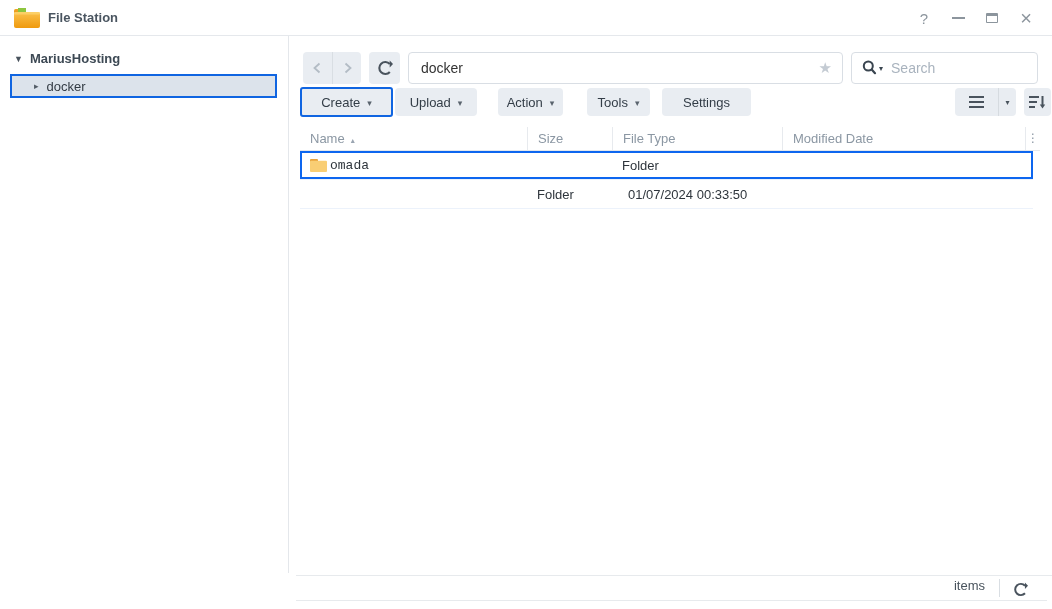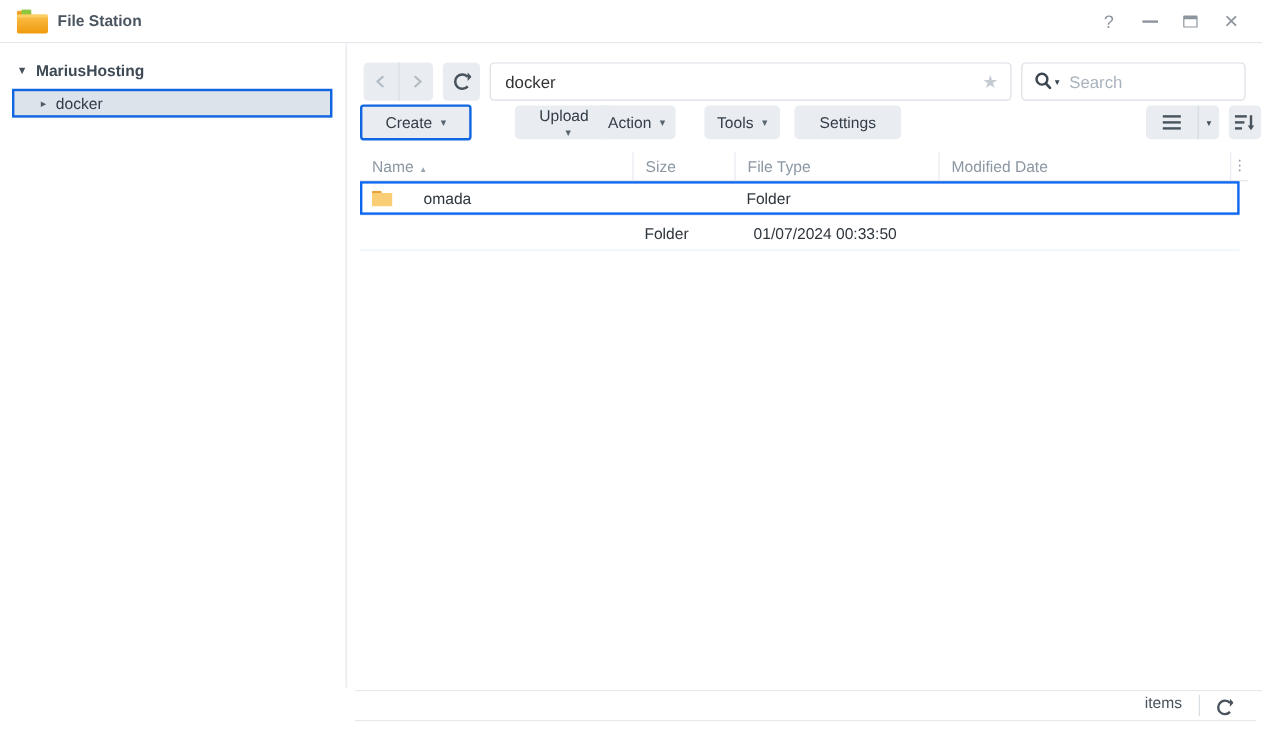--- a/index.html
+++ b/index.html
@@ -49,21 +49,21 @@
   .search-input::placeholder { color:#a9b3be; opacity:1; }
 
   
   .btn { position:absolute; top:88px; height:28px; background:#e9edf2; border:none; border-radius:4px;
          font-family:inherit; font-size:13px; color:#333d47; display:flex; align-items:center; justify-content:center; cursor:pointer; }
   .btn .caret { font-size:9px; color:#5a646e; margin-left:7px; margin-top:1px; }
   .create-wrap { position:absolute; left:300px; top:87px; width:93px; height:30px; border:2px solid #1065e1; border-radius:3px;
                  background:#e9edf2; display:flex; align-items:center; justify-content:center; cursor:pointer;
                  font-size:13px; color:#333d47; }
   .create-wrap .caret { font-size:9px; color:#5a646e; margin-left:7px; margin-top:1px; }
-  .btn-upload { left:429px; width:82px;flex-direction:column; }
+  .btn-upload { left:395px; width:82px; }
   .btn-action { left:498px; width:65px; }
   .btn-tools  { left:587px; width:63px; }
   .btn-settings { left:662px; width:89px; }
   .view-split { position:absolute; left:955px; top:88px; width:61px; height:28px; background:#e9edf2; border-radius:4px; display:flex; }
   .view-main { width:43px; display:flex; align-items:center; justify-content:center; flex-direction:column; gap:3px; cursor:pointer; }
   .view-main i { display:block; width:15px; height:2px; background:#49535d; }
   .view-caret { width:18px; border-left:1px solid #d6dbe0; display:flex; align-items:center; justify-content:center;
                 font-size:8px; color:#49535d; cursor:pointer; }
   .sort-btn { position:absolute; left:1024px; top:88px; width:27px; height:28px; background:#e9edf2; border-radius:4px;
               display:flex; align-items:center; justify-content:center; color:#49535d; cursor:pointer; }
@@ -77,21 +77,21 @@
   .hcell-modified { }
   .hcell-options { padding-left:0; text-align:center; color:#8b97a3; font-size:12px; line-height:22px; }
 
   .rows { position:absolute; left:300px; top:151px; width:740px; }
   .frow { position:relative; width:733px; height:29px; display:grid; grid-template-columns:227px 85px 170px 243px;
           align-items:center; border-bottom:1px solid #ecf2fb; cursor:pointer; background:#fff; }
   .frow .highlight { position:absolute; left:0; top:0; right:0; bottom:0; border:2px solid #0d66ef; pointer-events:none; }
   .cell { font-size:13px; color:#2e353c; padding-left:10px; white-space:nowrap; overflow:hidden; }
   .cell-name { display:flex; align-items:center; }
   .cell-name svg { flex:0 0 auto; }
-  .cell-name .fname { margin-left:26px; }
+  .cell-name .fname { margin-left:3px;font-family:Liberation Mono, monospace; }
   .cell-modified { padding-left:16px; }
 
   
   .status-line-top { position:absolute; left:296px; top:575px; width:756px; height:1px; background:#e7eaed; }
   .status-line-bottom { position:absolute; left:296px; top:600px; width:751px; height:1px; background:#e7eaed; }
   .items-label { position:absolute; right:67px; top:578px; font-size:13px; color:#49535d; }
   .status-vsep { position:absolute; left:999px; top:579px; width:1px; height:18px; background:#d9dee3; }
   .status-refresh { position:absolute; left:1011px; top:580px; width:18px; height:18px; color:#49535d;
                     display:flex; align-items:center; justify-content:center; cursor:pointer; }
 </style>

